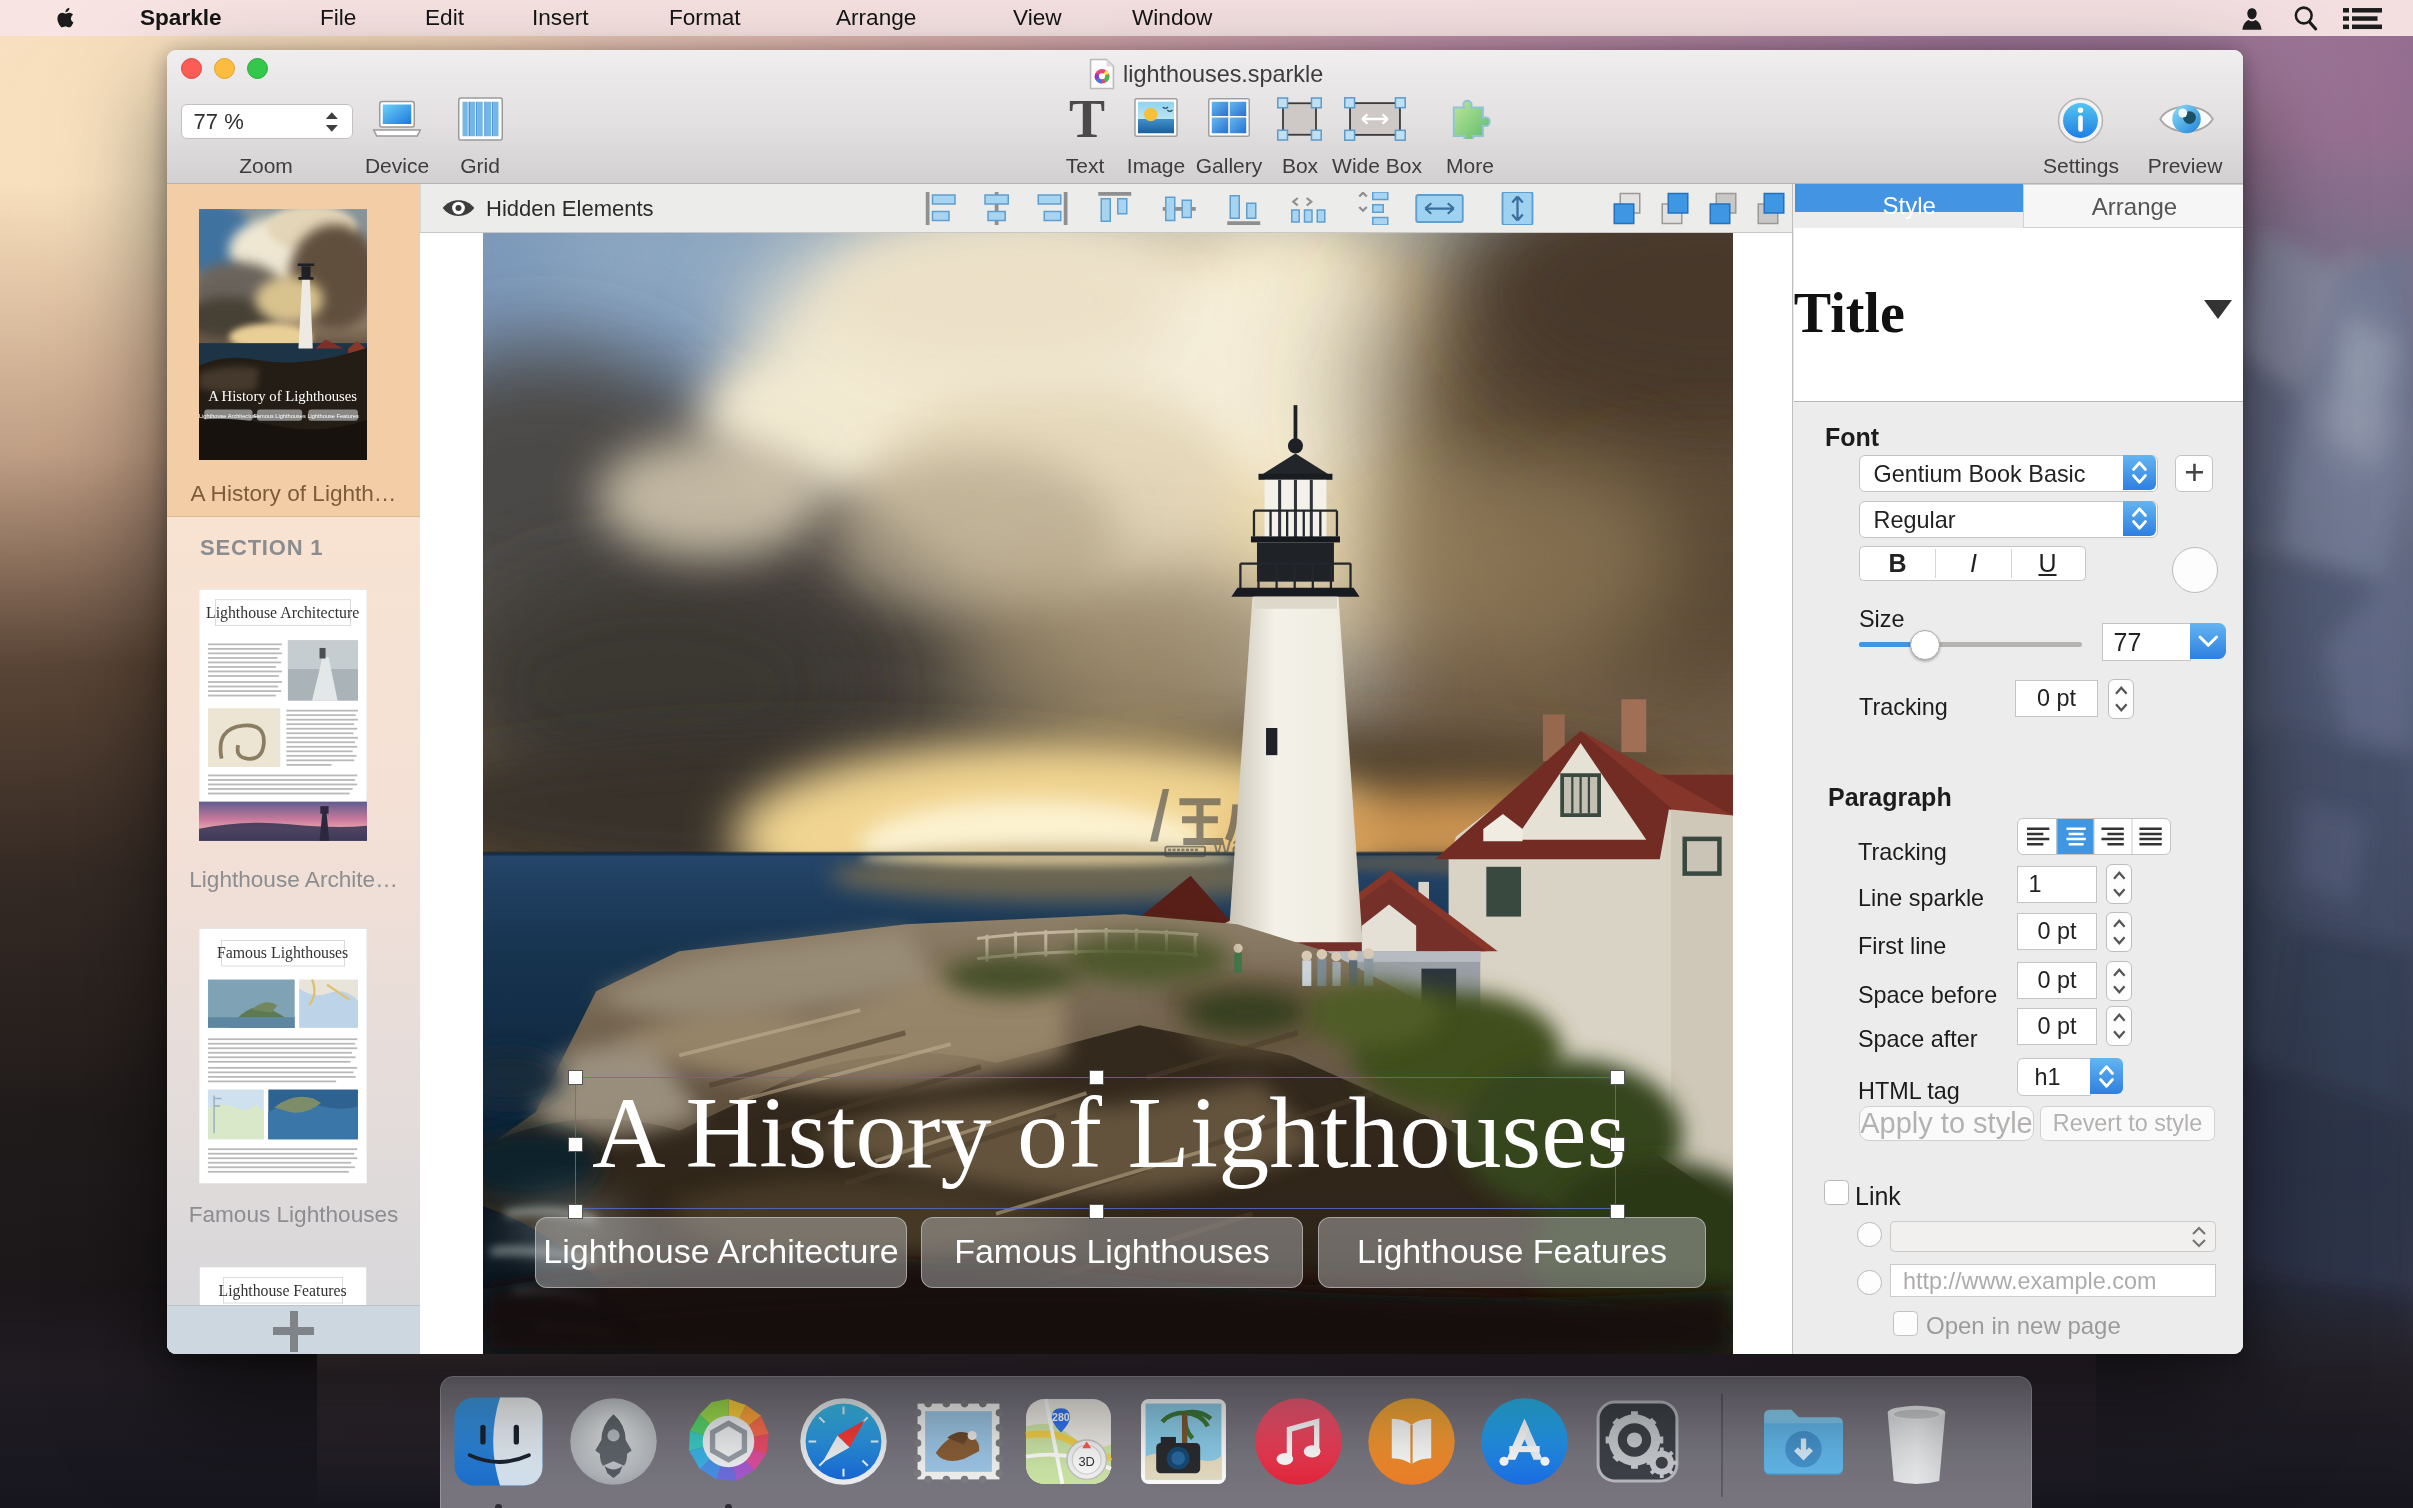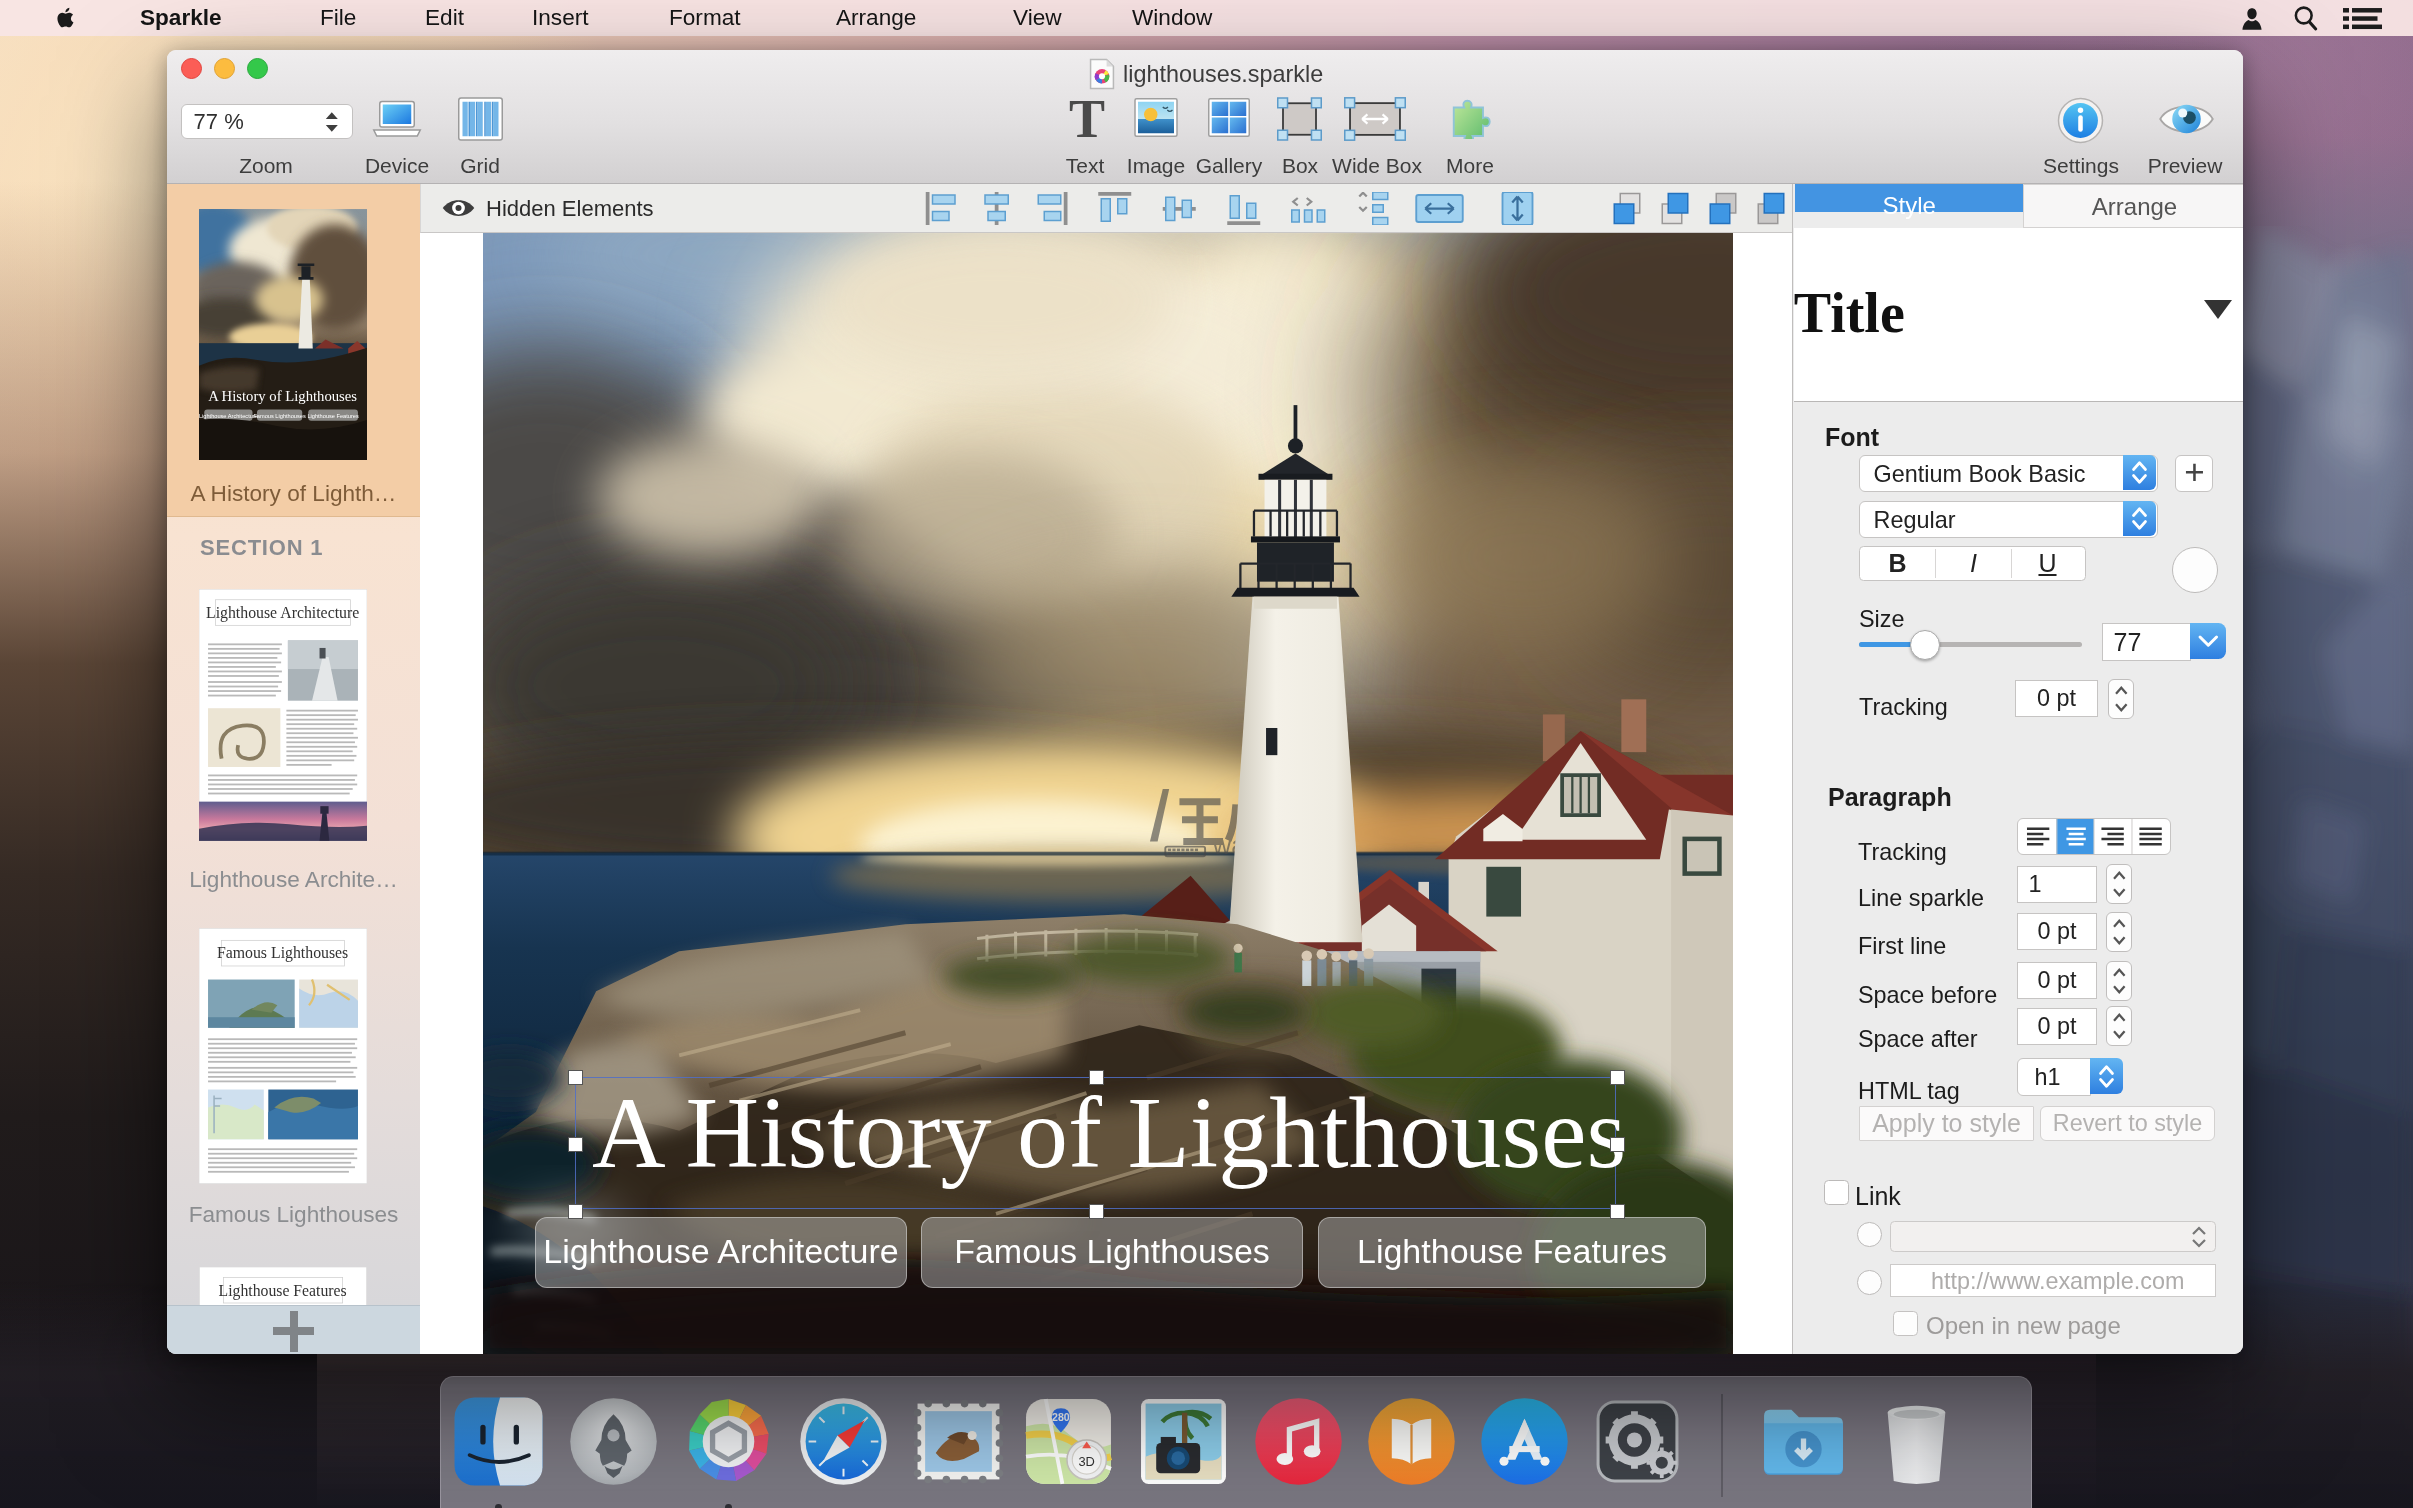--- a/index.html
+++ b/index.html
@@ -1115,33 +1115,33 @@
       <div class="abs" style="left:65px;top:894px;font-size:23.4px;color:#1c1c1c;">HTML tag</div>
       <div class="abs" style="left:224px;top:874px;width:72px;height:36px;background:#fff;border:0.8px solid #c6c4c3;border-radius:6px 0 0 6px;">
           <div class="abs" style="left:16.6px;top:4.5px;font-size:23.4px;color:#222;">h1</div>
         </div>
       <div class="abs" style="left:297px;top:874px;width:33px;height:36px;background:linear-gradient(180deg,#63b5f2,#2e7fe0);border-radius:0 6px 6px 0;">
         <svg class="abs" style="left:6px;top:4.5px" width="21" height="27" viewBox="0 0 28 36">
             <path d="M6 14l8-9 8 9" stroke="#fff" stroke-width="3.6" fill="none" stroke-linecap="round" stroke-linejoin="round"></path>
             <path d="M6 22l8 9 8-9" stroke="#fff" stroke-width="3.6" fill="none" stroke-linecap="round" stroke-linejoin="round"></path>
           </svg>
       </div>
-      <div class="abs" style="left:66px;top:922px;width:173px;height:33px;background:#fbfafa;border:0.8px solid #d3d1d0;border-radius:1px;color:#b4b2b1;font-size:25px;text-align:center;line-height:33px;">Apply to style</div>
+      <div class="abs" style="left:66px;top:922px;width:173px;height:33px;background:#fbfafa;border:0.8px solid #d3d1d0;border-radius:10px;color:#b4b2b1;font-size:29px;text-align:center;line-height:33px;">Apply to style</div>
       <div class="abs" style="left:247px;top:922px;width:173px;height:33px;background:#fbfafa;border:0.8px solid #d3d1d0;border-radius:6px;color:#b4b2b1;font-size:23.4px;text-align:center;line-height:33px;">Revert to style</div>
       <div class="abs" style="left:31px;top:996px;width:22.6px;height:22.6px;background:#fff;border:0.8px solid #bcbab9;border-radius:4.5px;"></div>
       <div class="abs" style="left:62px;top:998px;font-size:25px;color:#1c1c1c;">Link</div>
       <div class="abs" style="left:64px;top:1038px;width:22.6px;height:22.6px;background:#fdfdfd;border:0.8px solid #bcbab9;border-radius:50%;"></div>
       <div class="abs" style="left:97px;top:1037px;width:324px;height:29px;background:#f2f0ef;border:0.8px solid #cccac9;border-radius:4.5px;">
         <svg class="abs" style="left:299px;top:1.5px" width="18" height="26" viewBox="0 0 24 34">
             <path d="M4 13l8-8 8 8" stroke="#777" stroke-width="3" fill="none"></path>
             <path d="M4 21l8 8 8-8" stroke="#777" stroke-width="3" fill="none"></path>
           </svg>
       </div>
       <div class="abs" style="left:64px;top:1086px;width:22.6px;height:22.6px;background:#fdfdfd;border:0.8px solid #bcbab9;border-radius:50%;"></div>
       <div class="abs" style="left:97px;top:1080px;width:324px;height:31px;background:#fff;border:0.8px solid #cccac9;">
-        <div class="abs" style="left:12px;top:3px;font-size:23.4px;color:#aeacab;margin-left:28px;">http://www.example.com</div>
+        <div class="abs" style="left:12px;top:3px;font-size:23.4px;color:#aeacab;">http://www.example.com</div>
       </div>
       <div class="abs" style="left:100px;top:1127px;width:22.6px;height:22.6px;background:#fdfdfd;border:0.8px solid #c4c2c1;border-radius:4.5px;"></div>
       <div class="abs" style="left:133px;top:1128px;font-size:24px;color:#9d9b9a;">Open in new page</div>
     </div>
   </div>
 </div>
 
 
 </body></html>

